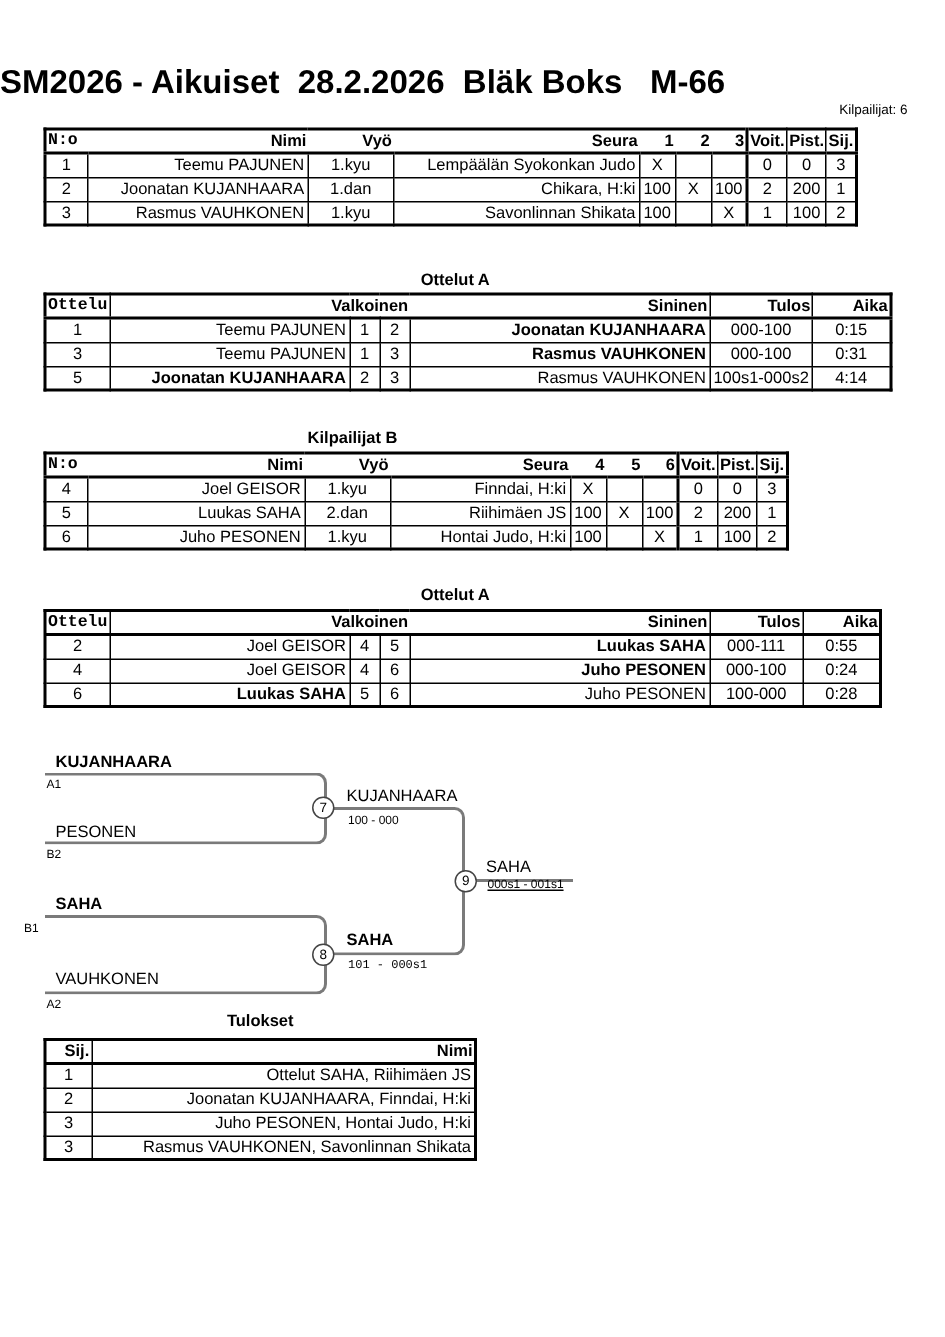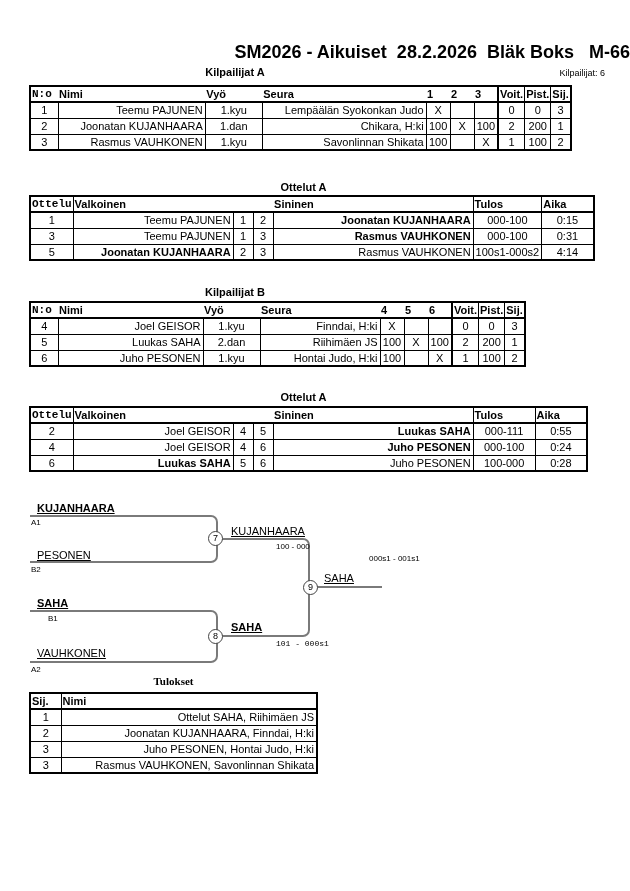--- a/index.html
+++ b/index.html
@@ -4,39 +4,39 @@
 <style>
   * { margin:0; padding:0; box-sizing:border-box; }
   html,body { background:#ffffff; }
   .page {
     position:relative; width:630px; height:891px; background:#fff;
     font-family:"Liberation Sans","DejaVu Sans",sans-serif; color:#000;
     overflow:hidden;
   }
   .title {
     position:absolute; top:42px; left:0; width:630px;
-    text-align:right; font-weight:bold; font-size:18px; white-space:pre;
+    text-align:left; font-weight:bold; font-size:22px; white-space:pre;
   }
   .sec-heading {
     position:absolute; font-weight:bold; font-size:11px; text-align:center;
   }
   .count-label {
     position:absolute; top:68px; right:25px; width:170px;
     font-size:9px; text-align:right;
   }
   table.tbl {
     position:absolute; border-collapse:collapse; table-layout:fixed;
     font-size:11px; background:#fff; border:2px solid #000;
   }
   .tbl th, .tbl td {
     border:1px solid #000; height:16px; padding:0 2px;
     overflow:hidden; white-space:nowrap; vertical-align:middle;
   }
   .tbl th {
-    border-bottom-width:2px; font-weight:bold; text-align:left;
+    border-bottom-width:2px; font-weight:bold; text-align:right;
     overflow:visible; padding:0 1px;
   }
   .tbl th.hp { border-left:none; border-right:none; }
   .tbl th.hl { text-align:left; border-left:none; border-right:none;font-family:Liberation Mono, monospace; }
   .tbl .sep2 { border-left:2px solid #000; }
   .tbl td.c { text-align:center; }
   .tbl td.l { text-align:right; padding-left:22px; }
   .tbl td.club { overflow:visible; }
   .tbl td[data-bold="true"] { font-weight:bold; }
   .tbl th.nr { border-right:none; }
@@ -48,34 +48,33 @@
     border-top:2px solid #7a7a7a; border-right:2px solid #7a7a7a;
     border-bottom:2px solid #7a7a7a;
     border-radius:0 7px 7px 0;
   }
   .br-line { position:absolute; height:2px; background:#7a7a7a; }
   .br-circle {
     position:absolute; width:15px; height:15px; border-radius:50%;
     border:1px solid #444; background:#fff; z-index:2;
     font-size:9px; line-height:13px; text-align:center;
   }
-  .br-name { position:absolute; font-size:11px; white-space:nowrap;text-decoration:underline; }
+  .br-name { position:absolute; font-size:11px; white-space:nowrap; }
   .br-name[data-bold="true"] { font-weight:bold; }
   .br-tag { position:absolute; font-size:8px; }
-  .br-score { position:absolute; font-size:8px; white-space:nowrap;margin-left:44px; }
+  .br-score { position:absolute; font-size:8px; white-space:nowrap; }
 </style>
 </head>
 <body>
 
 <div class="page">
 
   <div class="title">SM2026 - Aikuiset  28.2.2026  Bläk Boks   M-66</div>
   <div class="count-label">Kilpailijat: 6</div>
 
-  <div class="sec-heading" style="top:66px;left:30px;width:410px;">Kilpailijat A</div>
   <table class="tbl" style="top:85px;left:29px;">
     <colgroup>
         <col style="width:28px">
         <col style="width:145px">
         <col style="width:57px">
         <col style="width:120px">
         <col style="width:24px">
         <col style="width:24px">
         <col style="width:24px">
         <col style="width:26px">
@@ -298,41 +297,41 @@
   </tbody>
     </table>
 
   <div class="br-name" style="left:37px;top:502px;" data-bold="true">KUJANHAARA</div>
   <div class="br-tag" style="left:31px;top:518px;">A1</div>
   <div class="br-name" style="left:37px;top:549px;" data-bold="false">PESONEN</div>
   <div class="br-tag" style="left:31px;top:565px;">B2</div>
   <div class="br-shape" style="left:30px;top:515px;width:188px;height:48px;"></div>
 
   <div class="br-name" style="left:37px;top:597px;" data-bold="true">SAHA</div>
-  <div class="br-tag" style="left:48px;top:614px;">B1</div>
+  <div class="br-tag" style="left:16px;top:614px;">B1</div>
   <div class="br-name" style="left:37px;top:647px;" data-bold="false">VAUHKONEN</div>
   <div class="br-tag" style="left:31px;top:665px;">A2</div>
   <div class="br-shape" style="left:30px;top:610px;width:188px;height:53px;"></div>
 
   <div class="br-shape" style="left:216px;top:538px;width:94px;height:99px;"></div>
   <div class="br-line" style="left:311px;top:586px;width:71px;"></div>
 
   <div class="br-circle" style="left:208px;top:531px;">7</div>
   <div class="br-name" style="left:231px;top:525px;" data-bold="false">KUJANHAARA</div>
   <div class="br-score" style="left:232px;top:542px;">100 - 000</div>
 
   <div class="br-circle" style="left:208px;top:629px;">8</div>
   <div class="br-name" style="left:231px;top:621px;" data-bold="true">SAHA</div>
   <div class="br-score" style="left:232px;top:639px;font-family:Liberation Mono, monospace;">101 - 000s1</div>
 
   <div class="br-circle" style="left:303px;top:580px;">9</div>
   <div class="br-name" style="left:324px;top:572px;" data-bold="false">SAHA</div>
-  <div class="br-score" style="left:325px;top:554px;">000s1 - 001s1</div>
-
-  <div class="sec-heading" style="top:675px;left:30px;width:287px;font-family:Liberation Serif, serif;">Tulokset</div>
+  <div class="br-score" style="left:325px;top:585px;text-decoration:underline;">000s1 - 001s1</div>
+
+  <div class="sec-heading" style="top:675px;left:30px;width:287px;">Tulokset</div>
   <table class="tbl" style="top:692px;left:29px;">
     <colgroup>
         <col style="width:31px">
         <col style="width:256px">
       </colgroup>
     <tbody>
         <tr>
       <th>Sij.</th>
       <th>Nimi</th>
     </tr>

